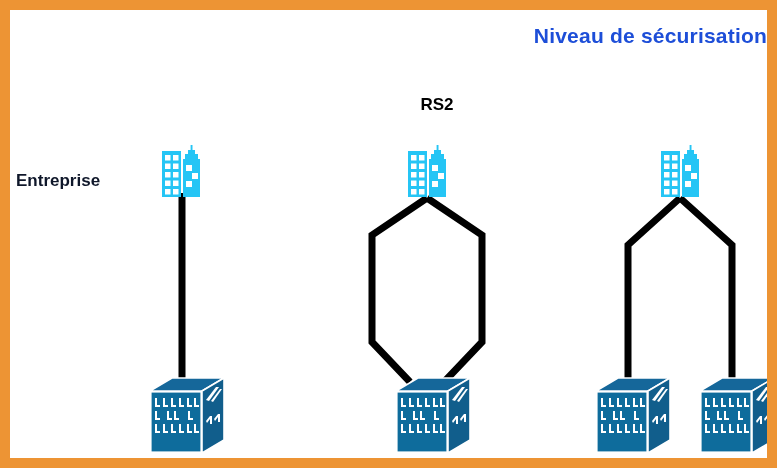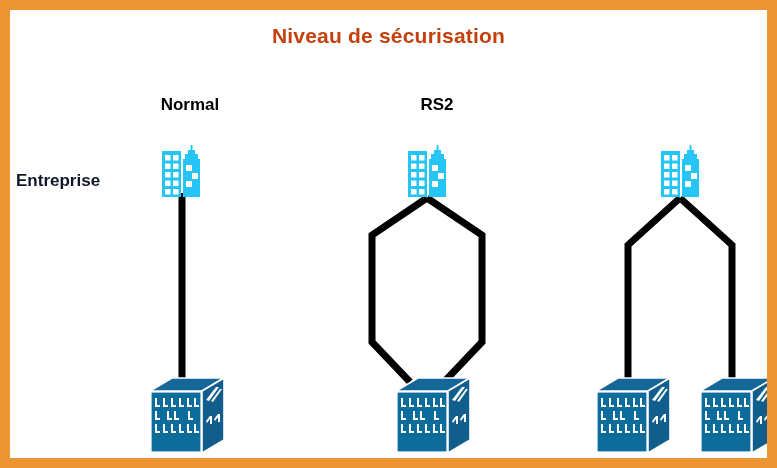--- a/index.html
+++ b/index.html
@@ -23,24 +23,24 @@
     width: 757px;
     height: 448px;
     background: #ffffff;
   }
   
   .title {
     position: absolute;
     left: 0;
     top: 14px;
     width: 757px;
-    text-align: center;
+    text-align: right;
     font-size: 21px;
     font-weight: bold;
-    color: #c2410c;
+    color: #1d4ed8;
     letter-spacing: 0.2px;
   }
   .col-header {
     position: absolute;
     top: 85px;
     text-align: center;
     font-size: 17px;
     font-weight: bold;
     color: #000000;
   }
@@ -70,21 +70,20 @@
   }
 </style>
 </head>
 <body>
 
 <div id="canvas">
   <div class="inner">
 
     <div class="title">Niveau de sécurisation</div>
 
-    <div class="col-header c0">Normal</div>
     <div class="col-header c1">RS2</div>
 
     <div class="row-label r0">Entreprise</div>
 
     <svg class="layer" viewBox="0 0 757 448">
       <defs>
 
         <g id="bld">
 
           <rect x="0" y="6" width="19" height="46" fill="#25c5f5"></rect>

